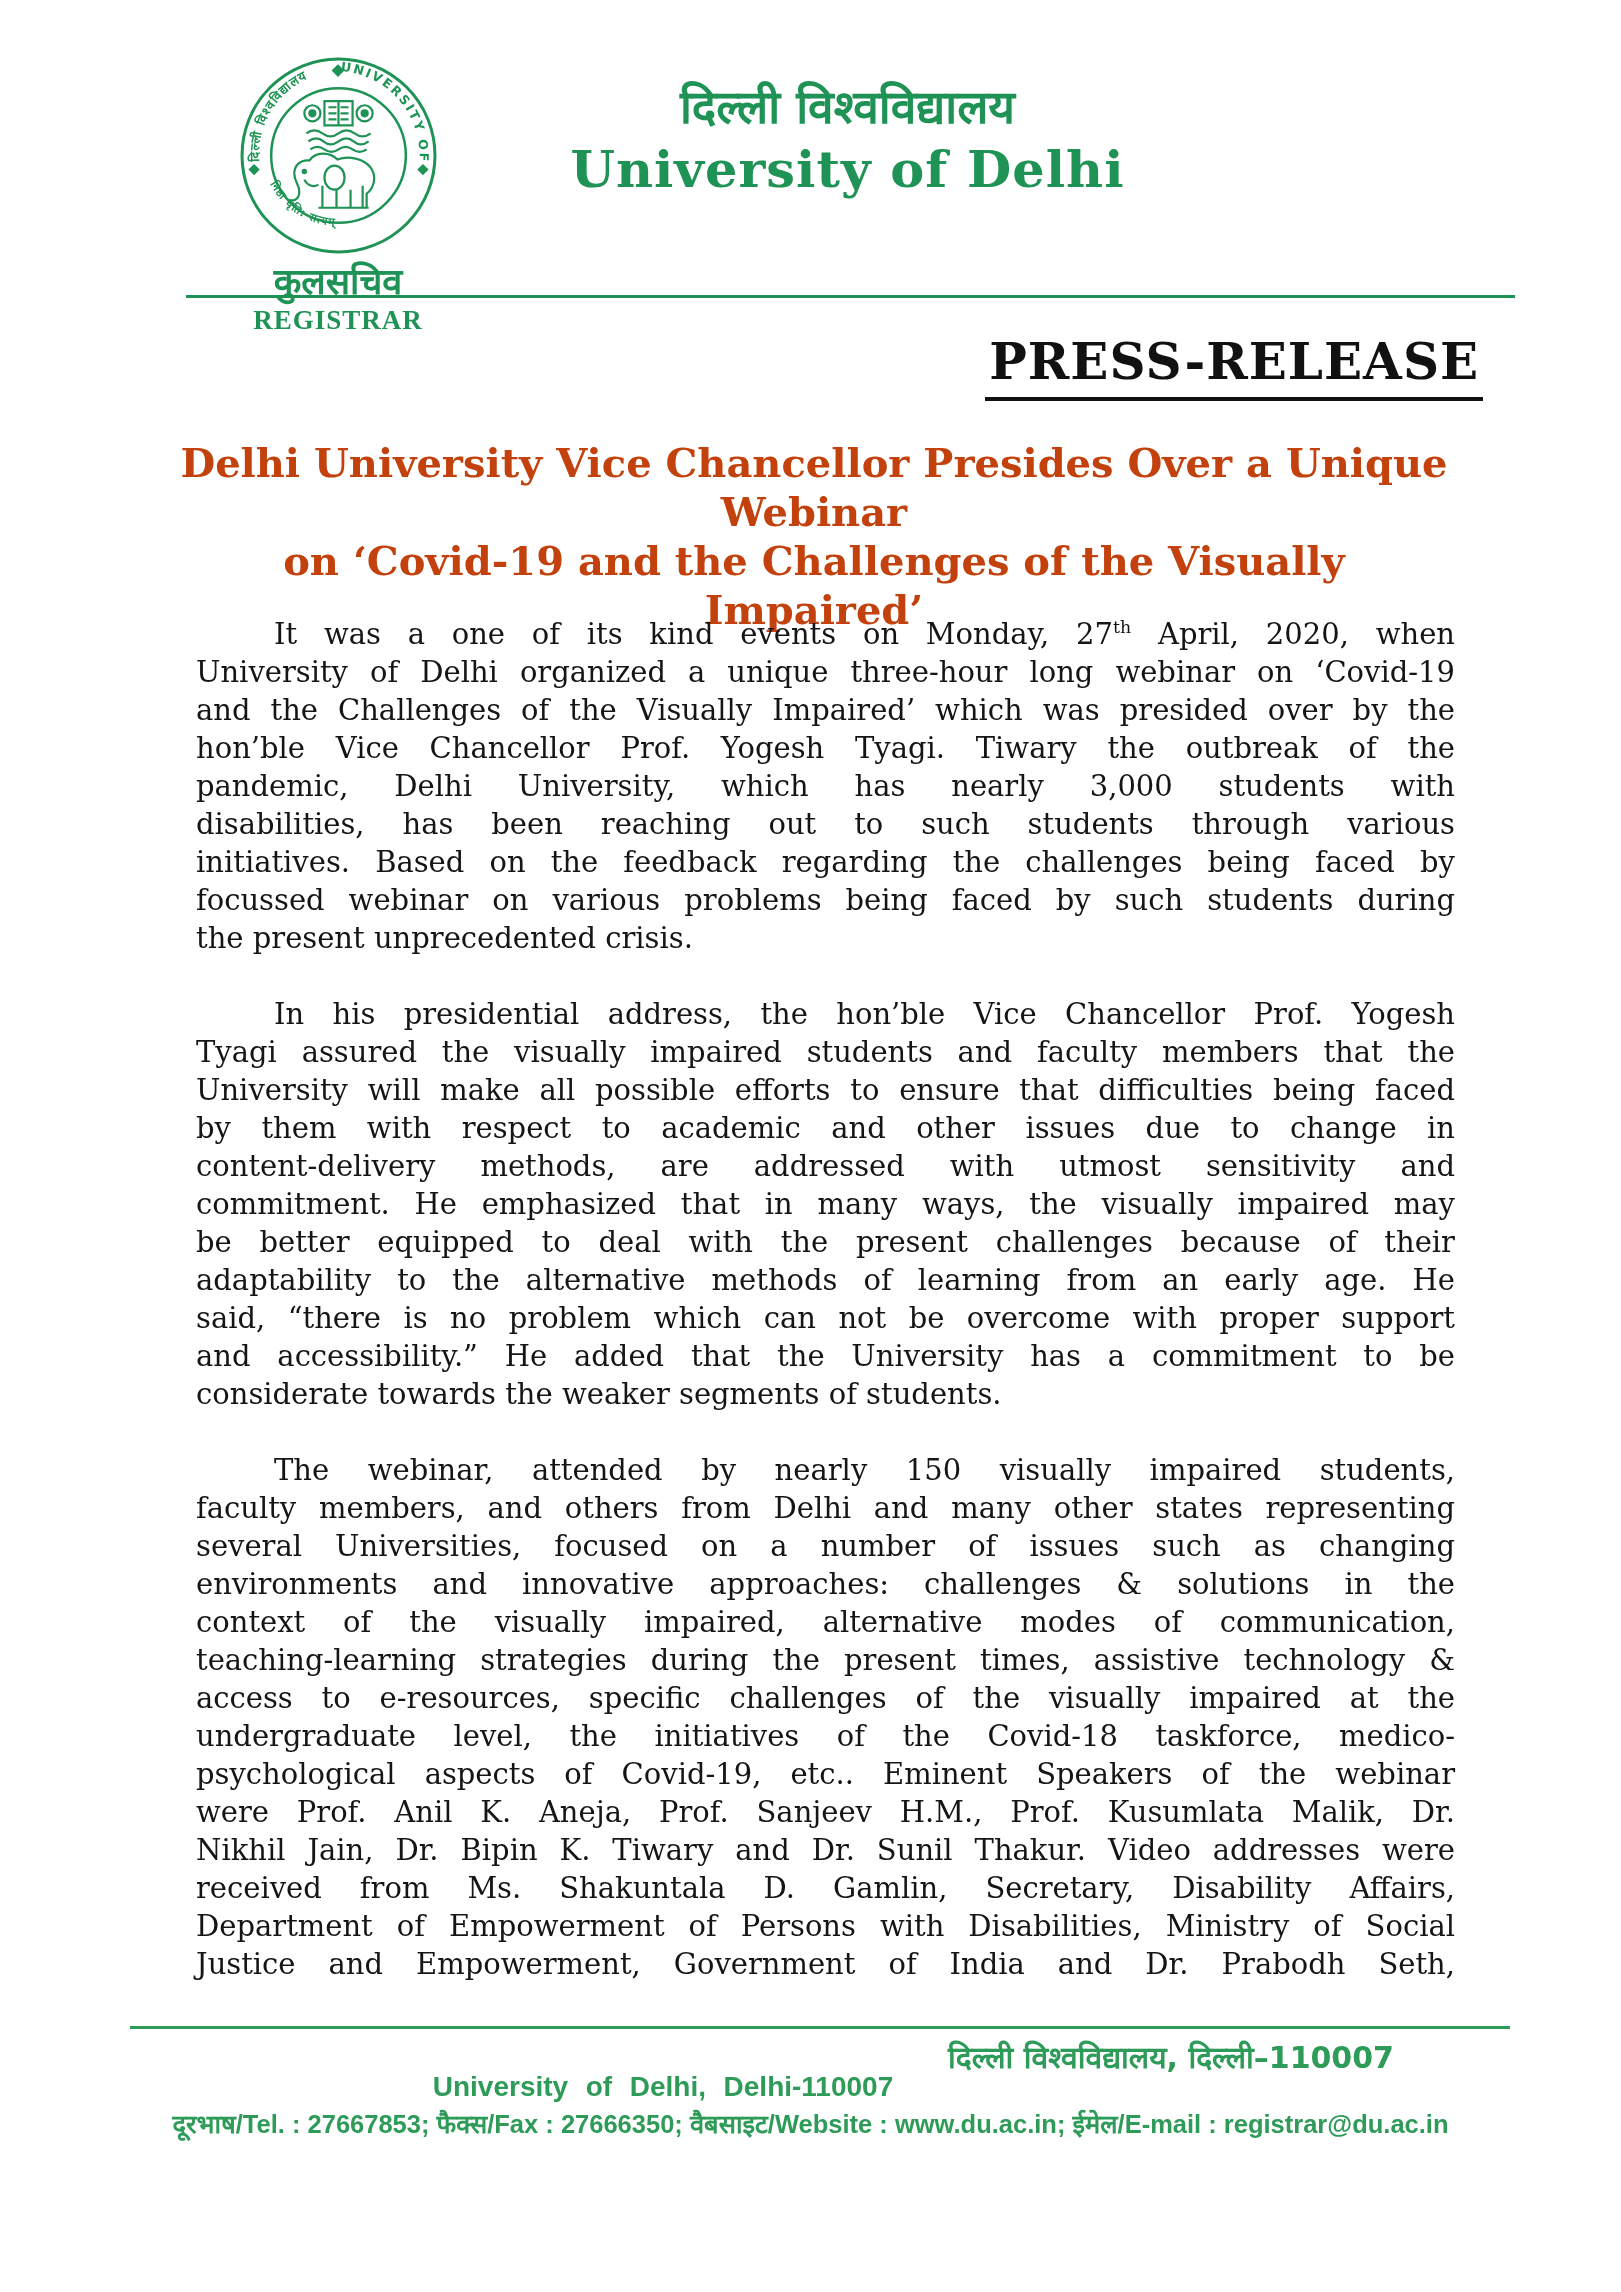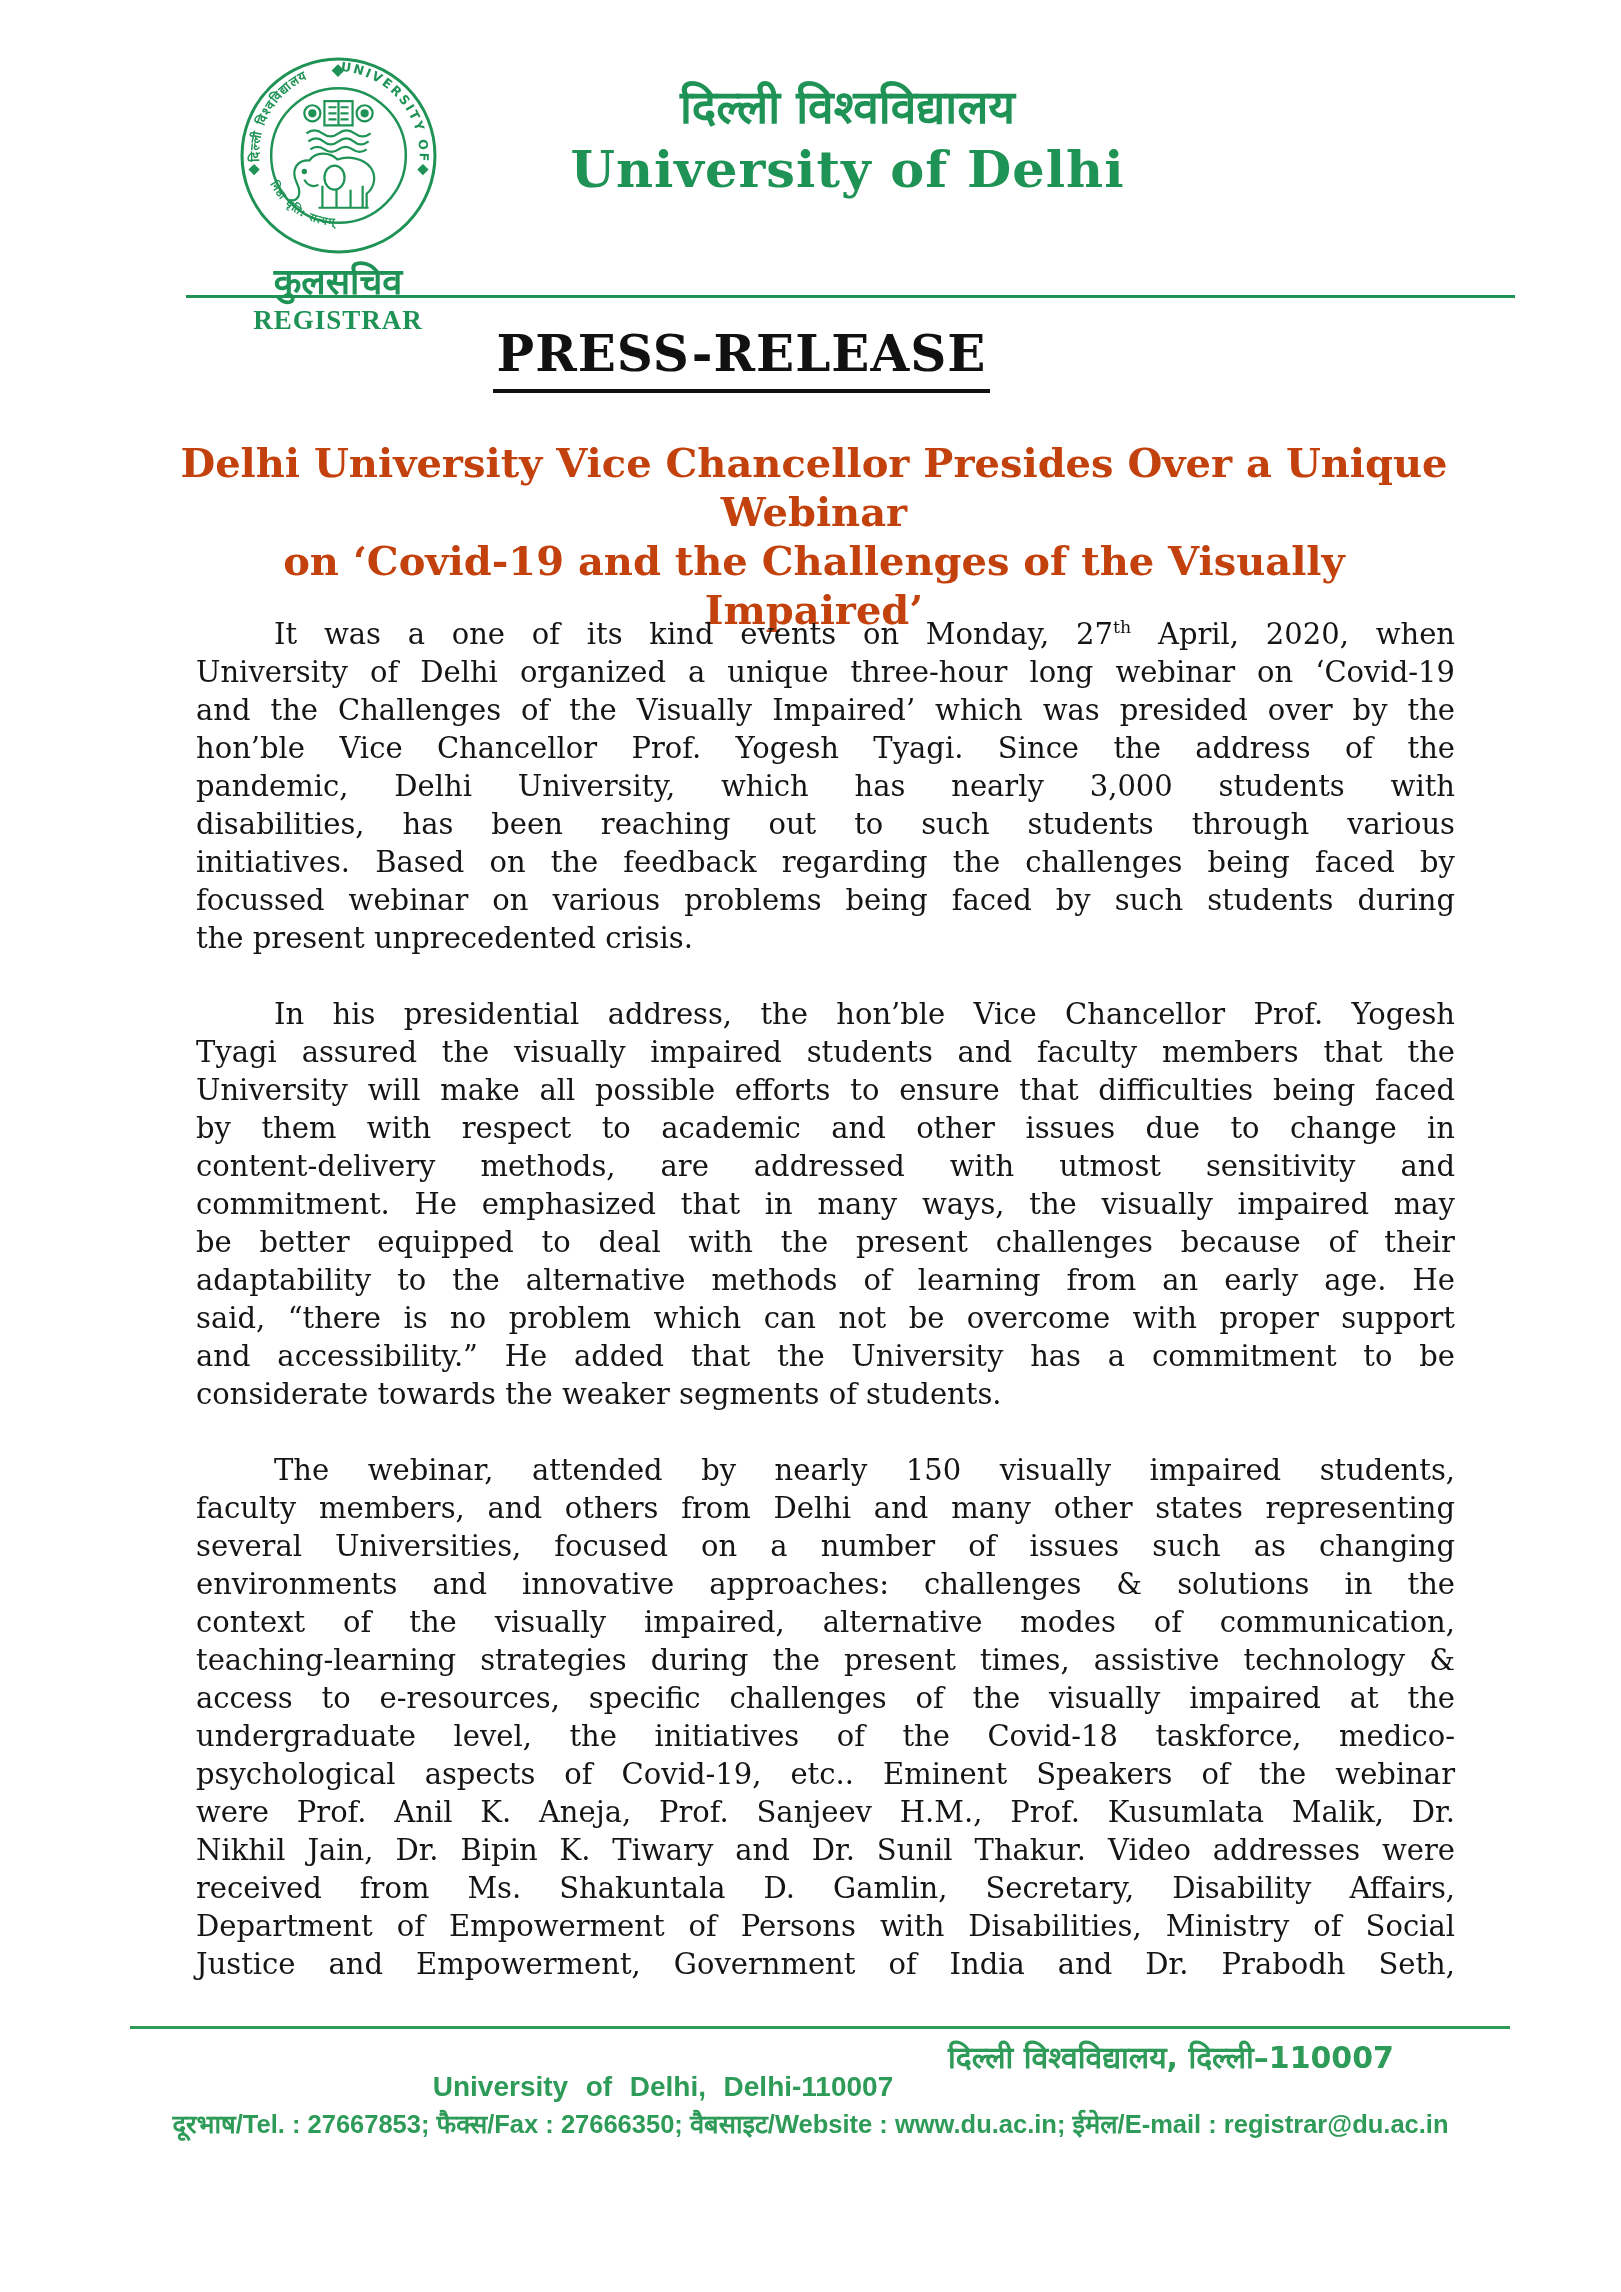--- a/index.html
+++ b/index.html
@@ -38,21 +38,21 @@
     font-family:"DejaVu Serif", serif;
     font-size:51px; font-weight:bold; color:var(--green);
     margin-top:5.9px; letter-spacing:1px;
   }
   .header-rule {
     position:absolute; left:186px; top:295px; width:1329px; height:2.9px;
     background:var(--green);
   }
 
   
-  .doc-title-wrap { position:absolute; left:0; top:324px; width:1483px; text-align:center; }
+  .doc-title-wrap { position:absolute; left:0; top:332px; width:1483px; text-align:right; }
   .doc-title {
     display:inline-block;
     font-size:50px; font-weight:bold; letter-spacing:1px; color:#111;
     border-bottom:4.9px solid #111; padding:0 3.9px 5.9px 3.9px;
   }
   .headline {
     position:absolute; left:172px; top:438px; width:1284px;
     text-align:center; font-size:40px; font-weight:bold; color:#c2410c;
     line-height:49px;
   }
@@ -167,21 +167,21 @@
   <div class="headline">
     <div>Delhi University Vice Chancellor Presides Over a Unique Webinar</div>
     <div>on ‘Covid-19 and the Challenges of the Visually Impaired’</div>
   </div>
 
   <div class="body-text">
       <div class="para">
         <div class="pline first">It was a one of its kind events on Monday, 27<sup>th</sup> April, 2020, when</div>
         <div class="pline">University of Delhi organized a unique three-hour long webinar on ‘Covid-19</div>
         <div class="pline">and the Challenges of the Visually Impaired’ which was presided over by the</div>
-        <div class="pline">hon’ble Vice Chancellor Prof. Yogesh Tyagi. Since the address of the</div>
+        <div class="pline">hon’ble Vice Chancellor Prof. Yogesh Tyagi. Tiwary the outbreak of the</div>
         <div class="pline">pandemic, Delhi University, which has nearly 3,000 students with</div>
         <div class="pline">disabilities, has been reaching out to such students through various</div>
         <div class="pline">initiatives. Based on the feedback regarding the challenges being faced by</div>
         <div class="pline">focussed webinar on various problems being faced by such students during</div>
         <div class="pline lastleft">the present unprecedented crisis.</div>
       </div>
       <div class="para">
         <div class="pline first">In his presidential address, the hon’ble Vice Chancellor Prof. Yogesh</div>
         <div class="pline">Tyagi assured the visually impaired students and faculty members that the</div>
         <div class="pline">University will make all possible efforts to ensure that difficulties being faced</div>

